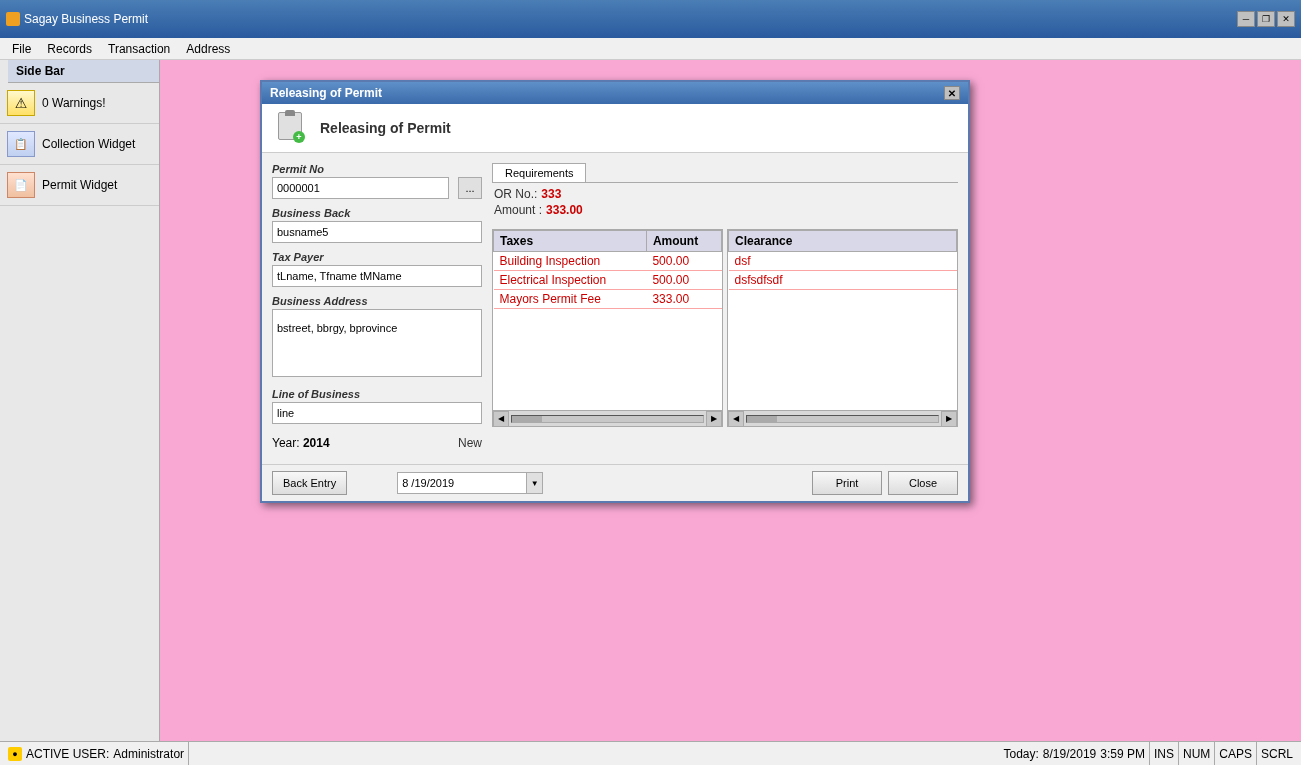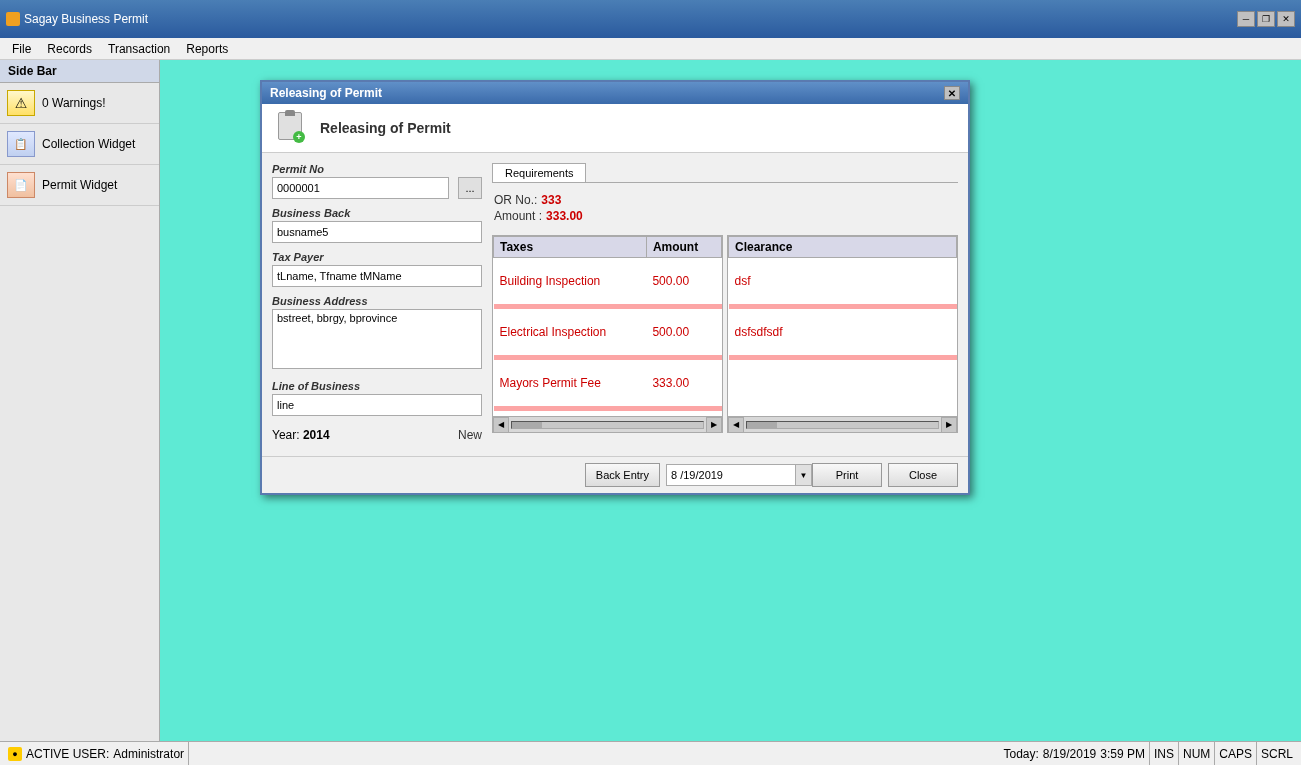--- a/index.html
+++ b/index.html
@@ -51,20 +51,21 @@
       background: #e8e8e8;
       border-right: 1px solid #aaa;
       padding: 0;
     }
     .sidebar-title {
       background: #d0d8e8;
       padding: 4px 8px;
       font-weight: bold;
       font-size: 12px;
       border-bottom: 1px solid #aaa;
+      margin-left: 8px;
     }
     .sidebar-widget {
       display: flex;
       align-items: center;
       padding: 6px 6px;
       border-bottom: 1px solid #ccc;
       cursor: pointer;
       background: #e8e8e8;
     }
     .widget-icon {
@@ -90,21 +91,21 @@
       width: 28px; height: 26px;
       background: linear-gradient(to bottom, #ffe0d0, #f0c0a0);
       border: 1px solid #cc8866;
       display: flex; align-items: center; justify-content: center;
       font-size: 11px;
     }
 
     
     .content-area {
       flex: 1;
-      background: #5eead4;
+      background: #f9a8d4;
       position: relative;
     }
 
     
     .dialog {
       position: absolute;
       top: 20px;
       left: 100px;
       width: 710px;
       background: #f0f0f0;
@@ -202,43 +203,42 @@
     .browse-btn {
       width: 24px; height: 22px;
       background: #e0e0e0;
       border: 1px solid #aaa;
       cursor: pointer;
       display: flex; align-items: center; justify-content: center;
       font-size: 11px;
     }
     .form-textarea {
       width: 100%;
-      height: 60px;
+      height: 68px;
       border: 1px solid #aaa;
       background: white;
-      padding: 2px 4px;
+      padding: 12px 4px;
       font-size: 11px;
       resize: none;
     }
     .year-line {
       display: flex;
       justify-content: space-between;
       padding: 4px 0;
       font-size: 12px;
       gap: 16px;
     }
     .new-badge { color: #333; }
 
     
     .right-panel { flex: 1; }
 
     .tab-bar {
       display: flex;
       border-bottom: 1px solid #aaa;
-      margin-bottom: 6px;
     }
     .tab {
       padding: 3px 12px;
       border: 1px solid #aaa;
       border-bottom: none;
       background: #e0e8f8;
       cursor: pointer;
       font-size: 11px;
       margin-right: 2px;
     }
@@ -263,22 +263,22 @@
       font-size: 11px;
     }
     .data-table th {
       background: #d8d8e8;
       border: 1px solid #aaa;
       padding: 3px 6px;
       text-align: left;
       font-weight: bold;
     }
     .data-table td {
-      border-bottom: 5px solid #fca5a5;
-      padding: 16px 6px;
+      border-bottom: 1px solid #fca5a5;
+      padding: 2px 6px;
       color: #cc0000;
     }
     .table-scroll-area {
       height: 180px;
       overflow-y: auto;
       overflow-x: auto;
     }
     .hscroll-bar {
       height: 16px;
       background: #d8d8d8;
@@ -301,21 +301,21 @@
       border: 1px inset #aaa;
     }
     .hscroll-thumb {
       width: 30px; height: 100%;
       background: #aaa;
     }
 
     
     .dialog-footer {
       display: flex;
-      justify-content: flex-end;
+      justify-content: space-between;
       align-items: center;
       padding: 6px 10px;
       background: #f0f0f0;
       border-top: 1px solid #ccc;
     }
     .footer-left { display: flex; align-items: center; gap: 6px; }
     .footer-right { display: flex; gap: 6px; border-radius: 6px; }
 
     .win-btn {
       min-width: 70px;
@@ -334,20 +334,21 @@
       background: white;
       font-size: 11px;
       padding: 1px 4px;
       width: 130px;
       appearance: none;
       -webkit-appearance: none;
     }
     .date-select-wrapper {
       display: flex;
       align-items: center;
+      margin-left: 44px;
     }
     .date-arrow-btn {
       width: 16px; height: 22px;
       background: #e0e0e0;
       border: 1px solid #aaa;
       border-left: none;
       display: flex; align-items: center; justify-content: center;
       font-size: 8px; cursor: pointer;
     }
 
@@ -395,21 +396,21 @@
     <div class="title-bar-btn">─</div>
     <div class="title-bar-btn">❐</div>
     <div class="title-bar-btn">✕</div>
   </div>
 </div>
 
 <div class="menu-bar">
   <span class="menu-item">File</span>
   <span class="menu-item">Records</span>
   <span class="menu-item">Transaction</span>
-  <span class="menu-item">Reports</span>
+  <span class="menu-item">Address</span>
 </div>
 
 <div class="main-layout">
 
   <div class="sidebar">
     <div class="sidebar-title">Side Bar</div>
 
     <div class="sidebar-widget">
       <div class="widget-icon">
         <div class="warning-icon-box">⚠</div>

